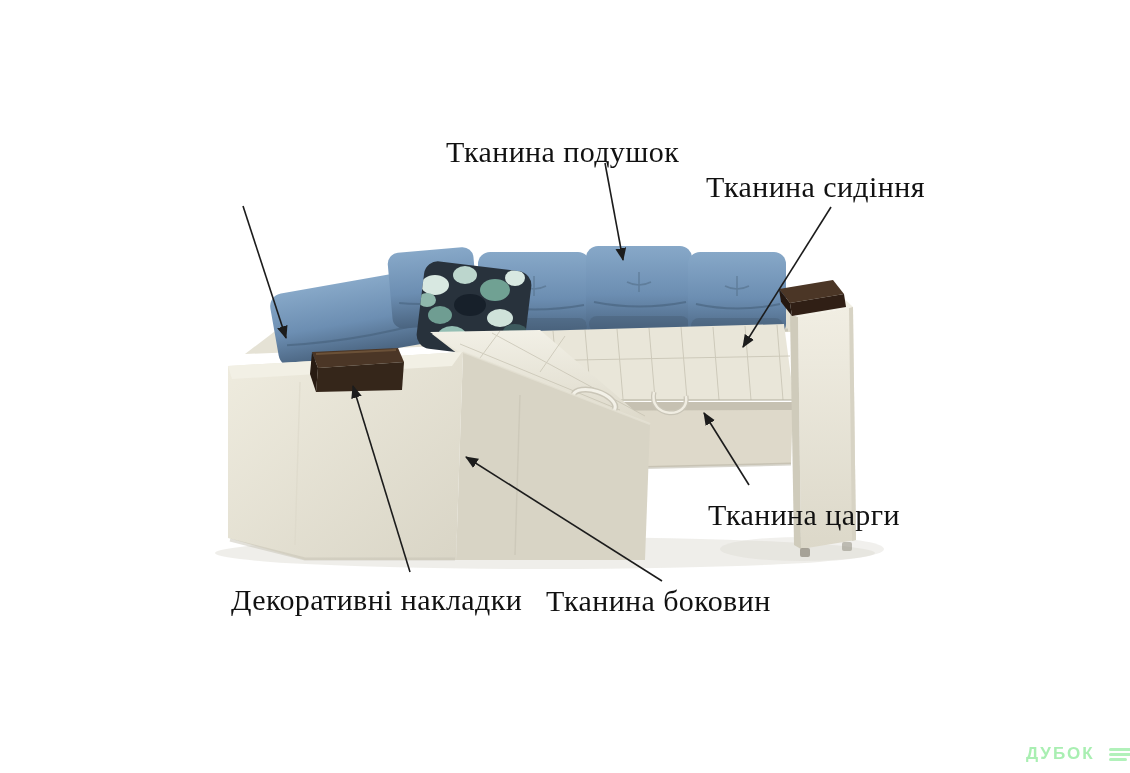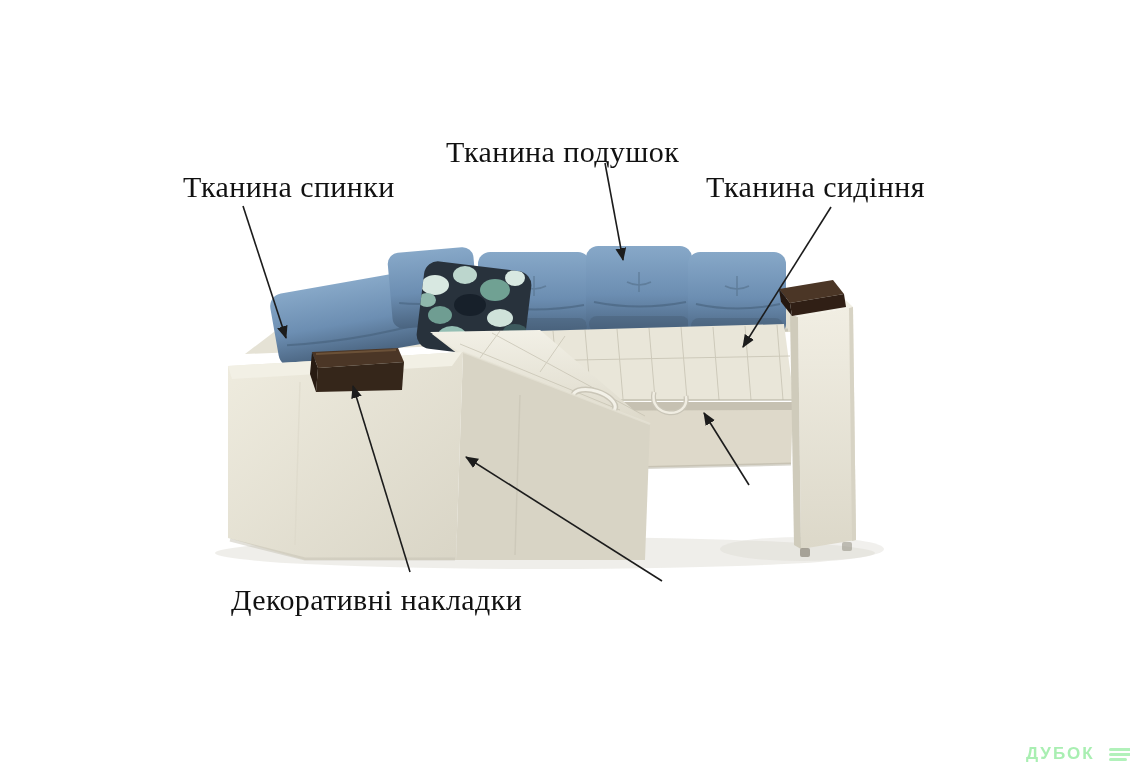--- a/index.html
+++ b/index.html
@@ -191,23 +191,24 @@
       <line x1="243" y1="206" x2="286" y2="338" marker-end="url(#ah)" stroke="#1c1c1c"></line>
       <line x1="605" y1="163" x2="623" y2="260" marker-end="url(#ah)" stroke="#1c1c1c"></line>
       <line x1="831" y1="207" x2="743" y2="347" marker-end="url(#ah)" stroke="#1c1c1c"></line>
       <line x1="749" y1="485" x2="704" y2="413" marker-end="url(#ah)" stroke="#1c1c1c"></line>
       <line x1="410" y1="572" x2="353" y2="386" marker-end="url(#ah)" stroke="#1c1c1c"></line>
       <line x1="662" y1="581" x2="466" y2="457" marker-end="url(#ah)" stroke="#1c1c1c"></line>
     </g>
   </svg>
 
   <div class="lbl" style="left:438px;top:136px;margin-left:8px;">Тканина подушок</div>
-  <div class="lbl" style="left:183px;top:171px;">Тканина спинки</div>
   <div class="lbl bold" style="left:706px;top:171px;">Тканина сидіння</div>
+  <div class="lbl" style="left:708px;top:499px;">Тканина царги</div>
   <div class="lbl" style="left:199px;top:584px;margin-left:32px;">Декоративні накладки</div>
+  <div class="lbl" style="left:546px;top:585px;">Тканина боковин</div>
 
   <div id="watermark">
     <span id="wm-text">ДУБОК</span>
     <span id="wm-lines">
       <span class="l1"></span>
         <span class="l2"></span>
         <span class="l3"></span>
     </span>
   </div>
 

